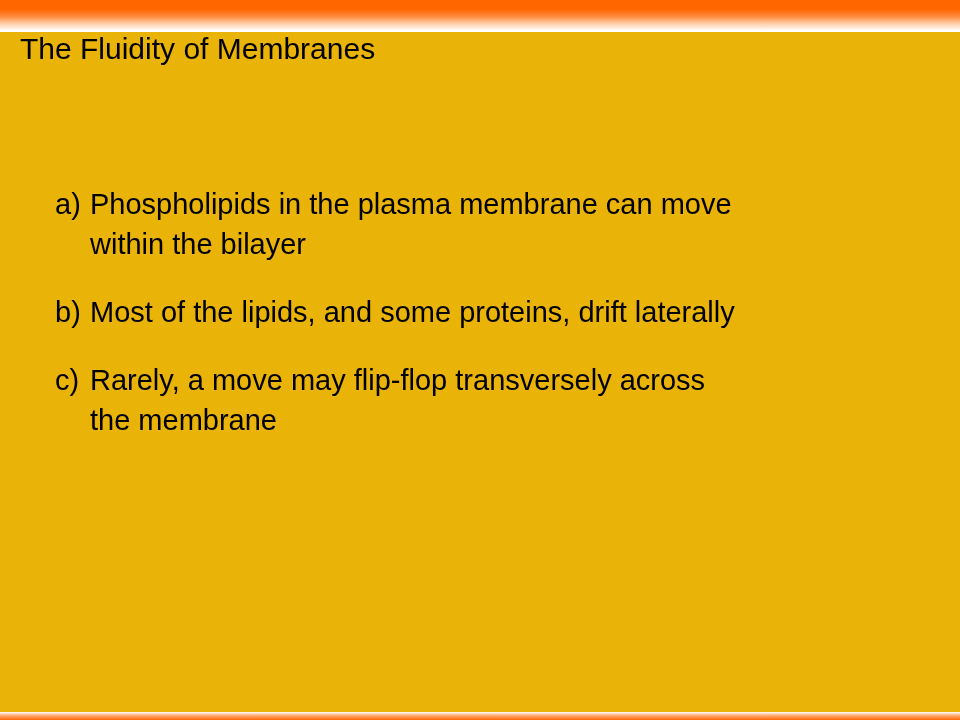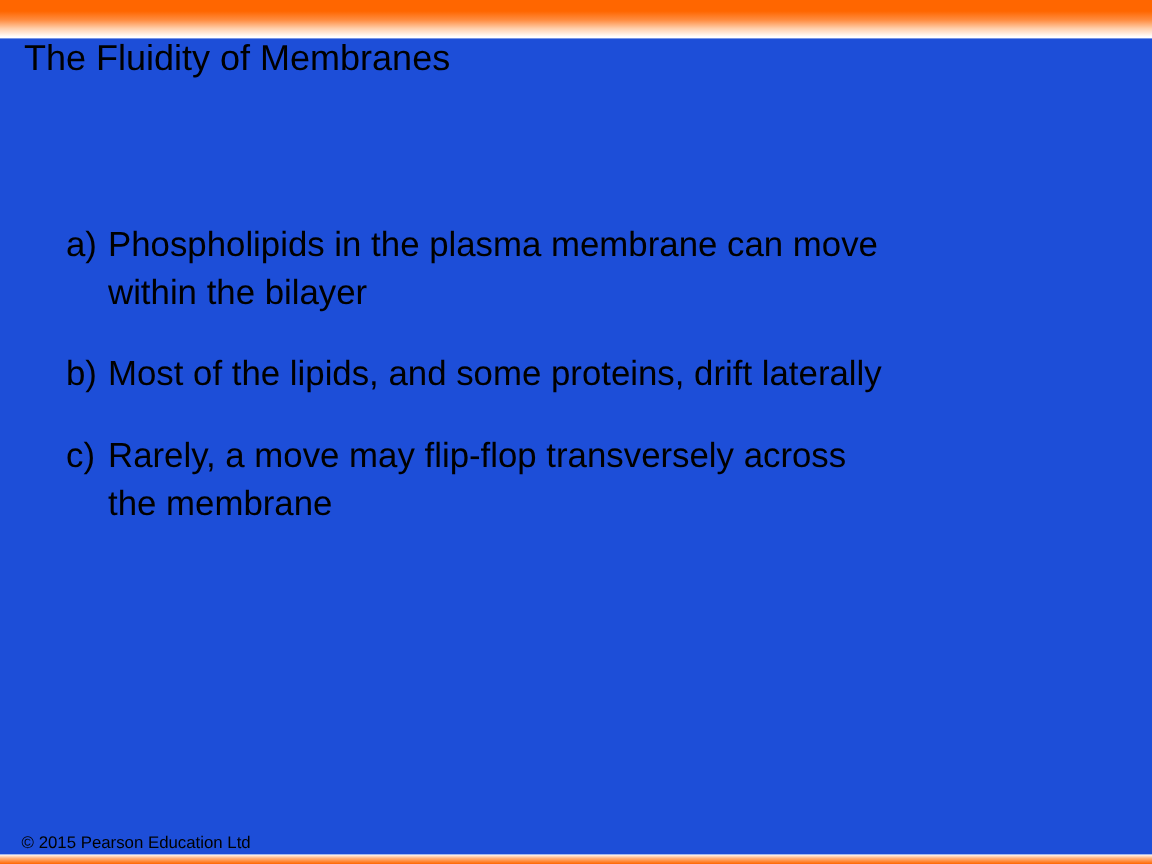--- a/index.html
+++ b/index.html
@@ -4,21 +4,21 @@
 <style>
   html, body {
     margin: 0;
     padding: 0;
     background: #ffffff;
   }
   .slide {
     position: relative;
     width: 960px;
     height: 720px;
-    background: #1d4ed8;
+    background: #eab308;
     overflow: hidden;
     font-family: "Liberation Sans", sans-serif;
     color: #000000;
   }
   .top-bar {
     position: absolute;
     top: 0;
     left: 0;
     width: 100%;
     height: 32px;
@@ -107,17 +107,16 @@
     </div>
 
     <div class="bullet">
       <span class="bullet-marker">c)</span>
       <span class="bullet-text">Rarely, a move may flip-flop transversely across
 the membrane</span>
     </div>
 
   </div>
 
-  <div class="footer">© 2015 Pearson Education Ltd</div>
 
   <div class="bottom-bar"></div>
 
 </div>
 
 </body></html>

